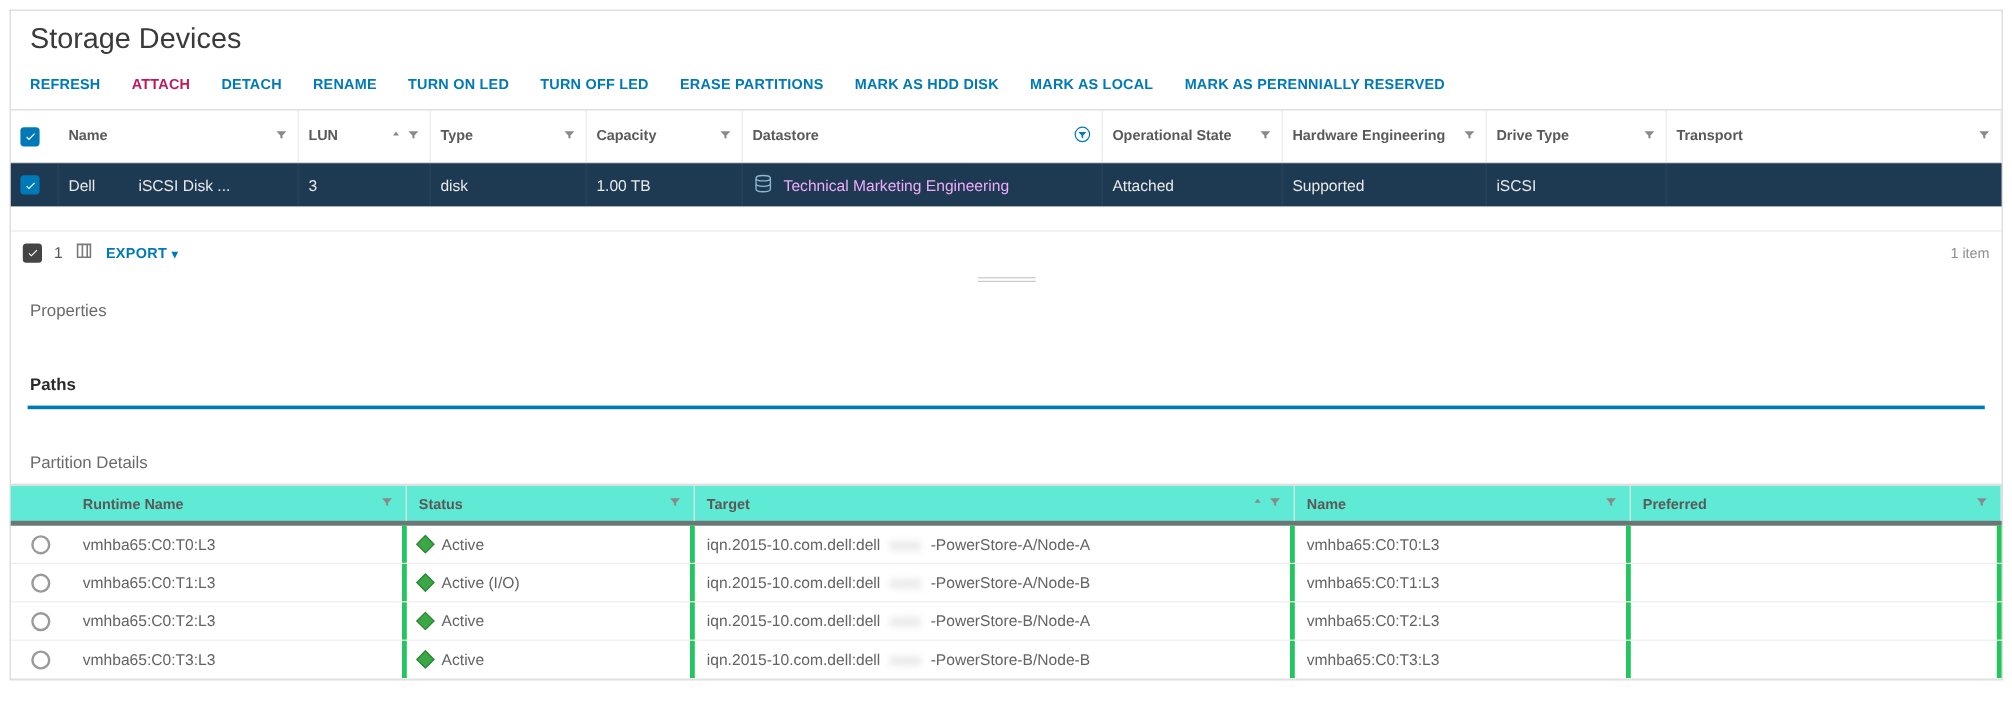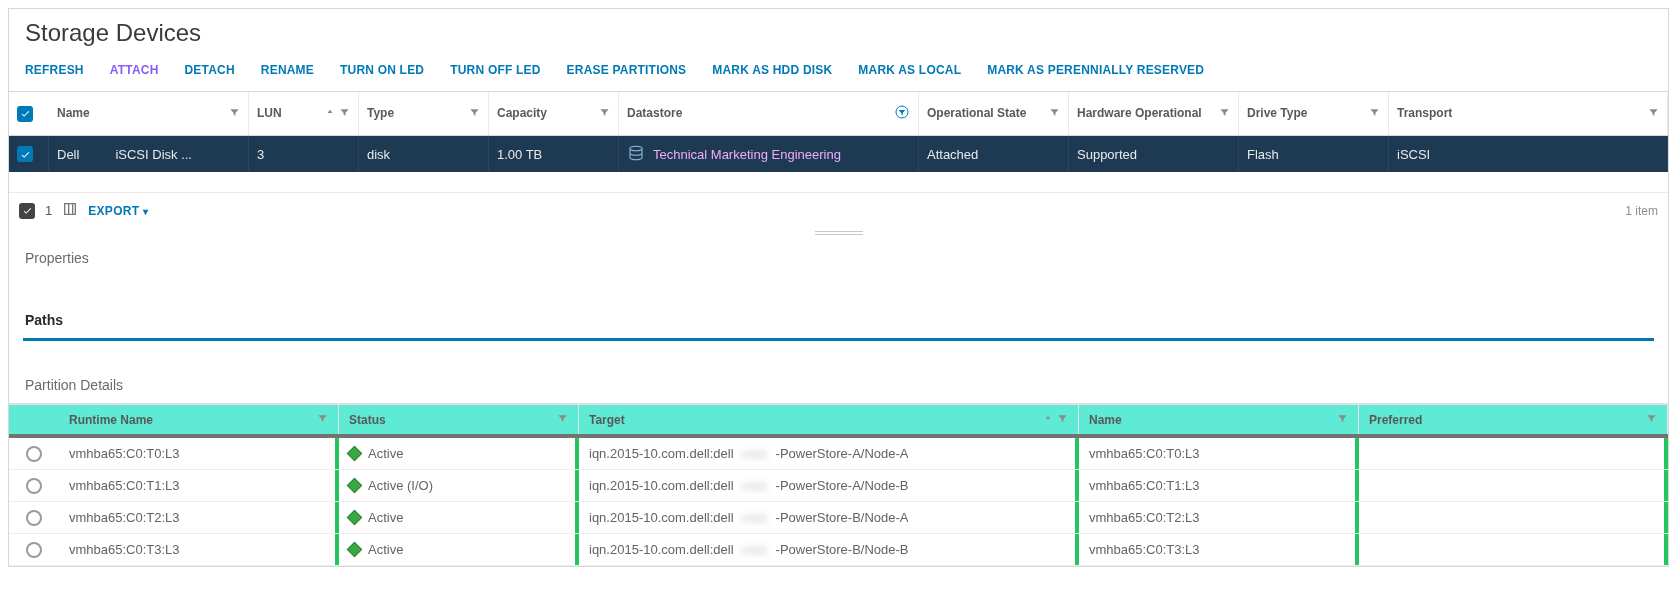--- a/index.html
+++ b/index.html
@@ -28,21 +28,21 @@
     padding: 10px 16px 14px 16px;
     font-size: 12px;
     letter-spacing: 0.2px;
   }
   .toolbar .act {
     color: #0079b8;
     font-weight: 600;
     cursor: pointer;
     text-transform: uppercase;
   }
-  .toolbar .act.disabled { color: #8b5cf6; cursor: default; }
+  .toolbar .act.disabled { color: #be185d; cursor: default; }
   
   .devgrid { border-top:1px solid #d7d7d7; }
   .dev-header, .dev-row {
     display: grid;
     grid-template-columns: 40px 200px 110px 130px 130px 300px 150px 170px 150px 1fr;
     align-items: center;
   }
   .dev-header {
     font-size: 12px;
     color: #595959;
@@ -213,21 +213,21 @@
             </svg>
         </span>
       </div>
       <div class="hcell">
         <span class="lbl">Operational State</span>
         <span class="filter-icon"><svg viewBox="0 0 24 24">
               <path d="M3 5h18l-7 8v6l-4-2v-4z"></path>
             </svg></span>
       </div>
       <div class="hcell">
-        <span class="lbl">Hardware Operational</span>
+        <span class="lbl">Hardware Engineering</span>
         <span class="filter-icon"><svg viewBox="0 0 24 24">
               <path d="M3 5h18l-7 8v6l-4-2v-4z"></path>
             </svg></span>
       </div>
       <div class="hcell">
         <span class="lbl">Drive Type</span>
         <span class="filter-icon"><svg viewBox="0 0 24 24">
               <path d="M3 5h18l-7 8v6l-4-2v-4z"></path>
             </svg></span>
       </div>
@@ -267,23 +267,20 @@
               <path fill="none" stroke="#8fb8d4" stroke-width="1.5" d="M4 6c0-1.7 3.6-3 8-3s8 1.3 8 3-3.6 3-8 3-8-1.3-8-3zM4 6v12c0 1.7 3.6 3 8 3s8-1.3 8-3V6M4 12c0 1.7 3.6 3 8 3s8-1.3 8-3"></path>
             </svg>
         </span>
         <span>Technical Marketing Engineering</span>
       </div>
       <div class="cell">
           <span>Attached</span>
         </div>
       <div class="cell">
           <span>Supported</span>
-        </div>
-      <div class="cell">
-          <span>Flash</span>
         </div>
       <div class="cell">
           <span>iSCSI</span>
         </div>
     </div>
 
     <div style="height:20px;"></div>
 
     <div class="gridfooter">
       <span class="chk2">

